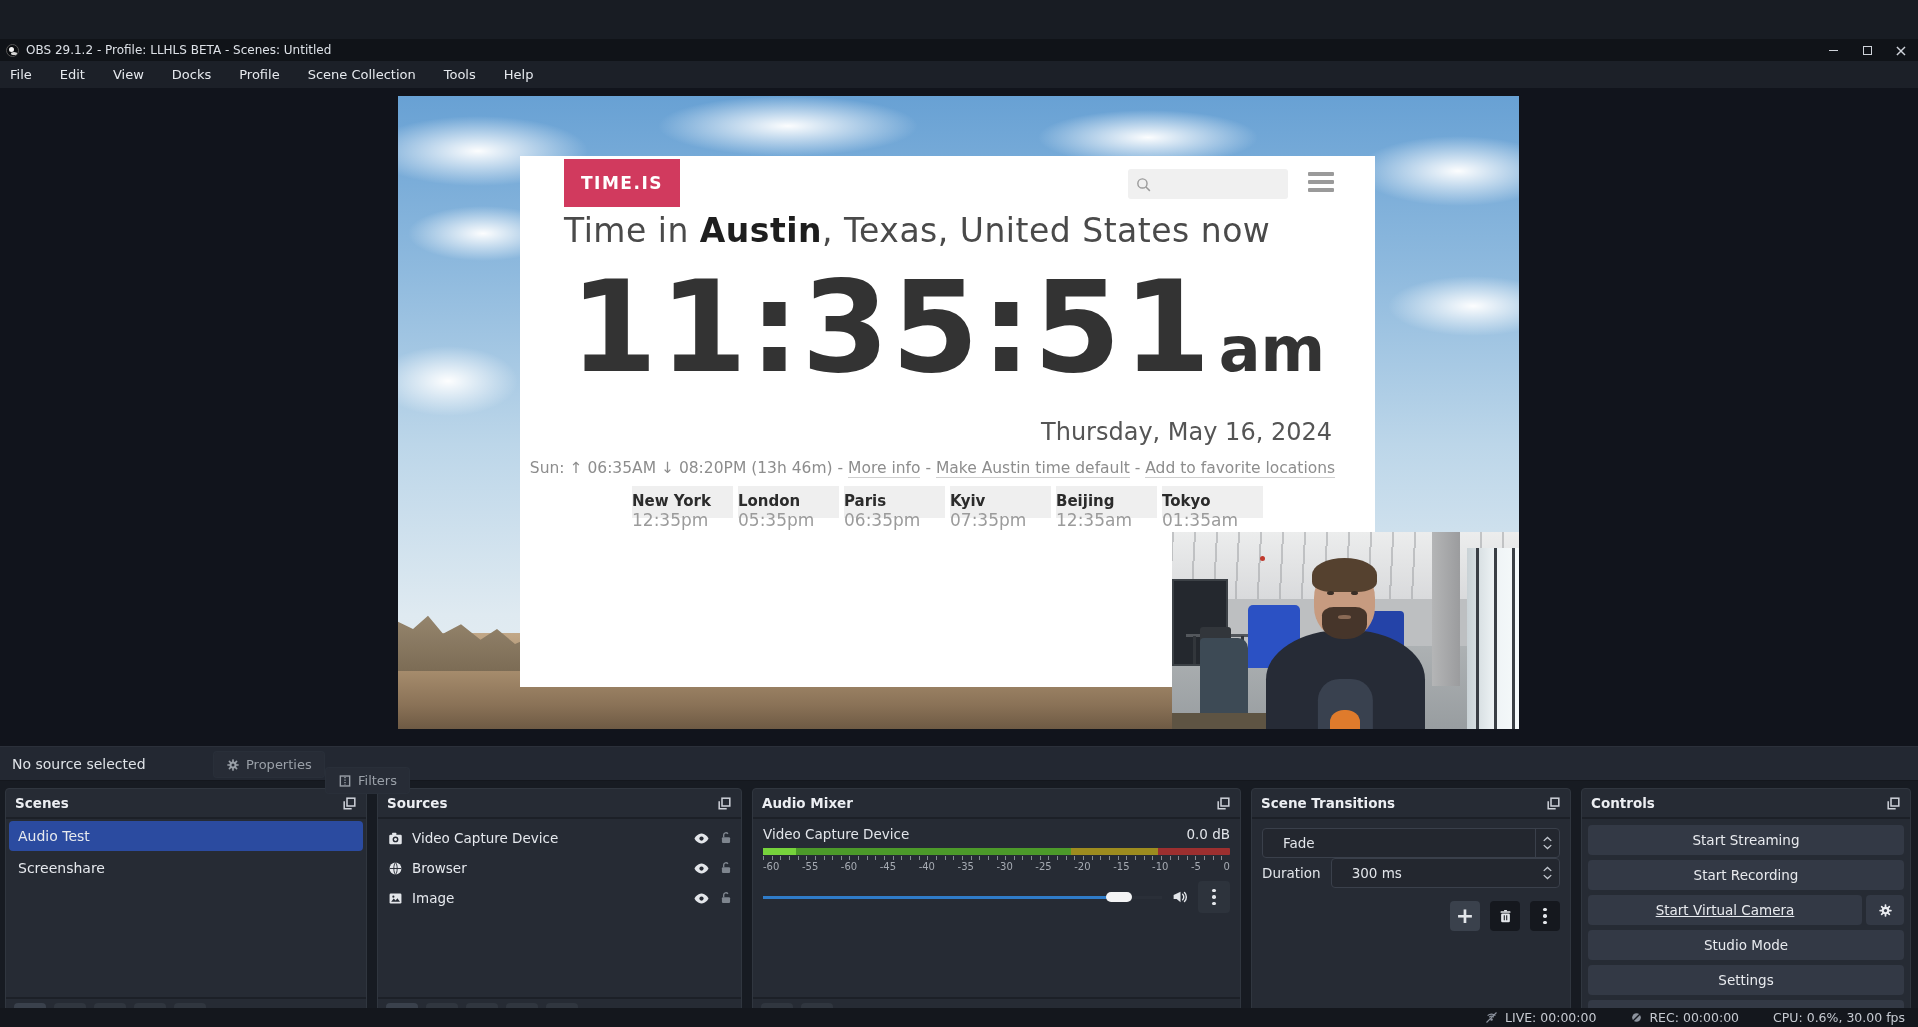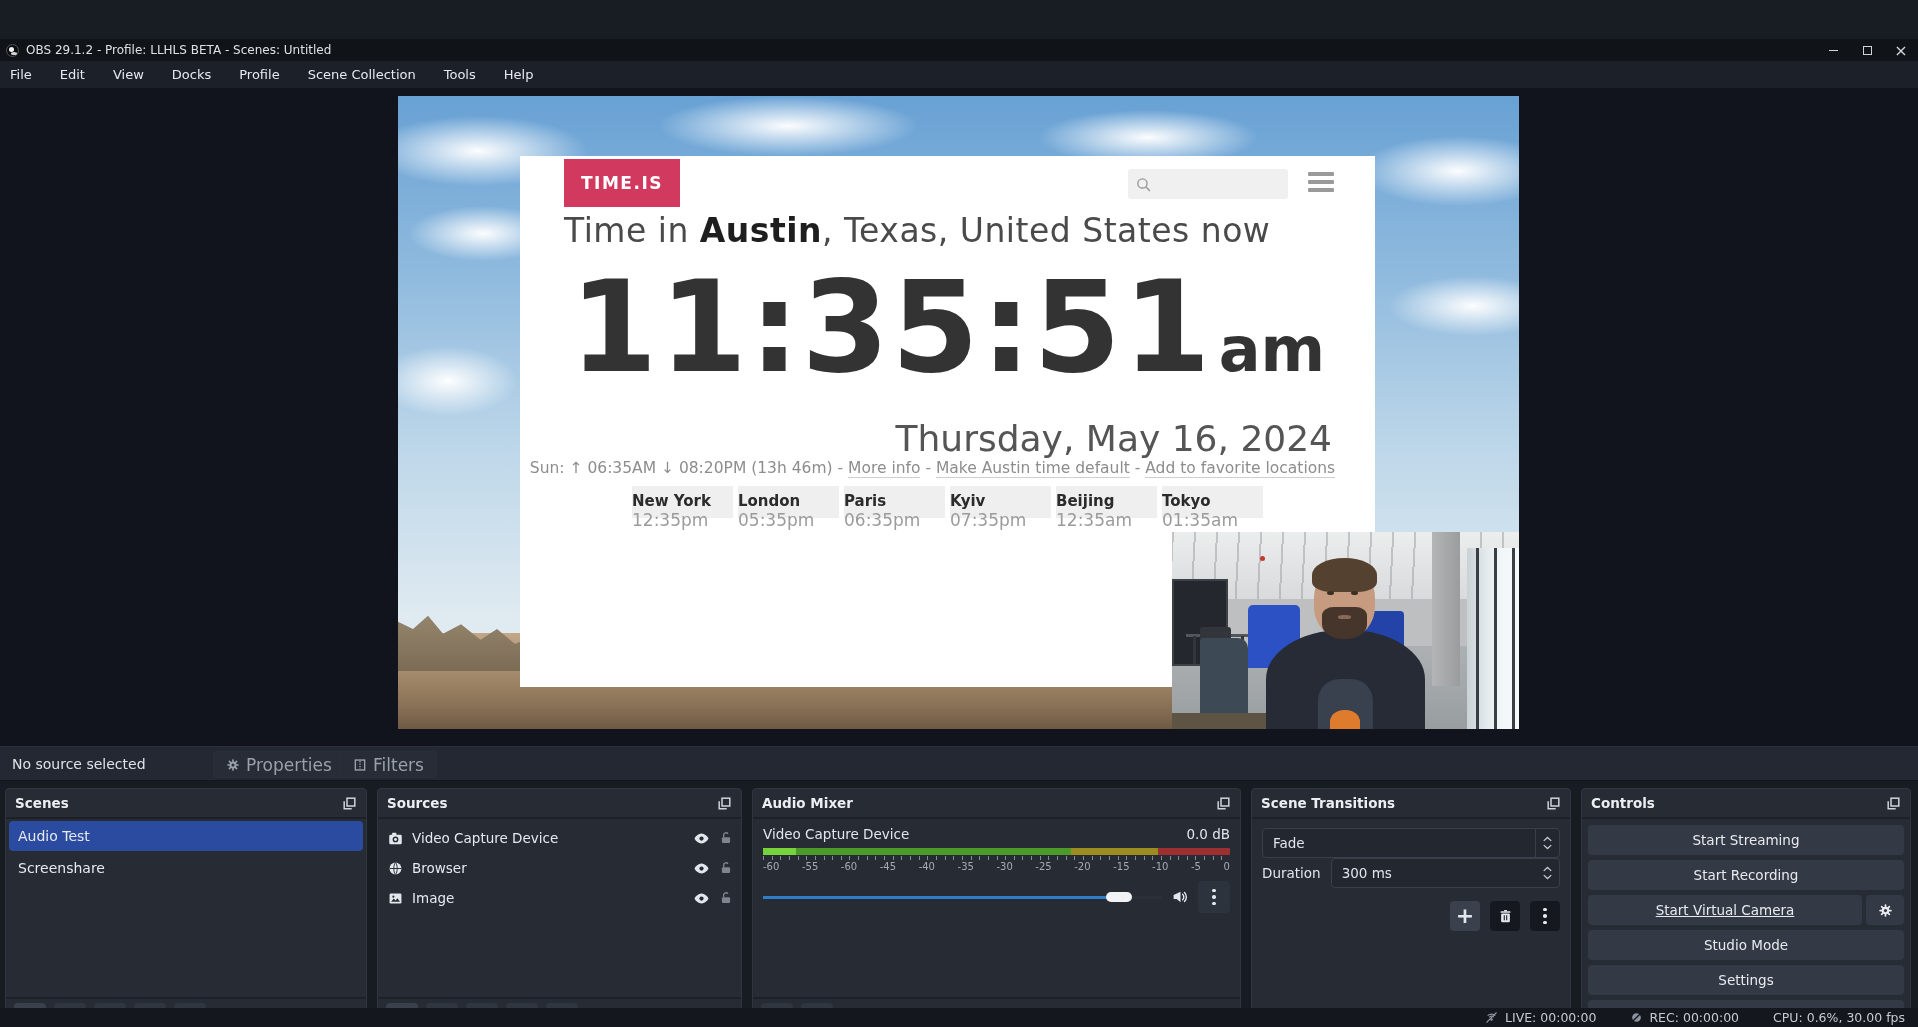--- a/index.html
+++ b/index.html
@@ -42,21 +42,21 @@
              display:flex; align-items:center; justify-content:center; font-weight:bold; font-size:17px; letter-spacing:1.5px; }
   .ti-search { position:absolute; left:608px; top:13px; width:160px; height:30px; background:#f0f0f0; border-radius:3px;
                display:flex; align-items:center; padding-left:7px; }
   .ti-burger { position:absolute; left:788px; top:16px; width:26px; display:flex; flex-direction:column; gap:4px; }
   .ti-burger div { height:4px; background:#9a9a9a; border-radius:1px; }
   .ti-heading { position:absolute; left:44px; top:55px; font-size:33px; color:#4a4a4a; letter-spacing:.5px; }
   .ti-heading b { color:#1e1e1e; font-weight:800; }
   .ti-clock { position:absolute; left:0; right:0; top:98px; text-align:center; color:#333; white-space:nowrap; }
   .ti-time { font-size:126px; font-weight:800; letter-spacing:2px; }
   .ti-ampm { font-size:62px; font-weight:800; margin-left:6px; }
-  .ti-date { position:absolute; right:43px; top:262px; font-size:36px; color:#555; }
+  .ti-date { position:absolute; right:43px; top:262px; font-size:24px; color:#555; }
   .ti-sun { position:absolute; left:0; right:30px; top:303px; text-align:center; font-size:15.5px; color:#8d8d8d; }
   .ti-link { border-bottom:1px solid #cfcfcf; }
   .ti-cities { position:absolute; left:0; right:0; top:330px; display:flex; justify-content:center; gap:5px; }
   .city-card { width:101px; height:32px; background:#efefef; text-align:left; padding-top:6px; }
   .city-name { font-size:15px; font-weight:bold; color:#2b2b2b; }
   .city-time { font-size:17px; color:#9b9b9b; }
 
   
   .webcam { position:absolute; right:0; bottom:0; width:347px; height:197px; background:#b9bcbe; overflow:hidden; }
   .wc-ceiling { position:absolute; left:0; right:0; top:0; height:34%;
@@ -81,23 +81,23 @@
   .wc-hair { position:absolute; left:-2px; top:-7px; width:65px; height:34px; background:#55412f; border-radius:50% 50% 30% 30%; }
   .wc-beard { position:absolute; left:8px; bottom:-2px; width:45px; height:32px; background:#46352a; border-radius:26% 26% 46% 46%; }
   .wc-mouth { position:absolute; left:16px; top:8px; width:13px; height:4px; border-radius:40%; background:#8a6a55; }
   .wc-eye { position:absolute; top:26px; width:7px; height:4px; border-radius:50%; background:#3a2e26; }
 
   
   .srcbar { position:relative; height:35px; background:#232832; border-top:1px solid #2b303a; border-bottom:1px solid #14171d;
             display:flex; align-items:center; font-size:14px; }
   .src-status { margin-left:12px; color:#dfe3e8; }
   .bar-btn { position:absolute; top:4px; height:27px; padding:0 12px; background:#272c36; border:1px solid #31374149; border-radius:4px;
-             display:flex; align-items:center; gap:6px; color:#9aa0a8; font-size:17px; }
+             display:flex; align-items:center; gap:6px; color:#9aa0a8; font-size:13px; }
   .bar-btn.props { left:213px; }
-  .bar-btn.filts { left:340px; }
+  .bar-btn.filts { left:325px;margin-top:16px; }
 
   
   .docks { display:flex; gap:10px; padding:7px 5px; height:266px; background:#171b22; }
   .panel { background:#262b34; border:1px solid #30363f; border-radius:4px; display:flex; flex-direction:column; overflow:hidden; }
   .p-scenes { width:362px; } .p-sources { width:365px; } .p-mixer { width:489px; } .p-trans { width:320px; } .p-controls { width:330px; }
   .panel-h { height:30px; flex:0 0 30px; display:flex; align-items:center; padding:0 9px; font-weight:bold; font-size:13.5px; color:#eceef2;
              border-bottom:2px solid #1c2027; }
   .popout { margin-left:auto; color:#cfd3da; display:flex; }
   .panel-body { flex:1; position:relative; }
   .panel-toolbar { flex:0 0 42px; border-top:2px solid #1c2027; display:flex; align-items:center; gap:8px; padding:0 8px; }
@@ -123,21 +123,21 @@
   .vol-row { display:flex; align-items:center; gap:9px; margin-top:9px; }
   .slider { flex:1; position:relative; height:10px; }
   .slider::before { content:""; position:absolute; left:0; right:0; top:4px; height:3px; background:#2a2f38; }
   .slider-fill { position:absolute; left:0; top:4px; height:3px; width:92%; background:#2f7cc9; }
   .slider-handle { position:absolute; left:calc(92% - 24px); top:0; width:26px; height:10px; border-radius:5px; background:#f2f3f4; }
   .kebab { display:flex; flex-direction:column; gap:3px; align-items:center; }
   .kebab i { width:3.5px; height:3.5px; border-radius:50%; background:#e3e6ea; display:block; }
 
   
   .trans-body { padding:9px 10px; }
-  .combo { height:30px; background:#23272f; border:1px solid #3a404b; border-radius:4px; display:flex; align-items:center; font-size:13.5px; color:#e2e5ea; }
+  .combo { height:30px; background:#23272f; border:1px solid #3a404b; border-radius:4px; display:flex; align-items:center; font-size:13.5px; color:#e2e5ea;padding-left:10px; }
   .combo .lbl { padding-left:10px; flex:1; }
   .combo .chev { width:24px; align-self:stretch; border-left:1px solid #3a404b; display:flex; flex-direction:column; align-items:center; justify-content:center; gap:2px; color:#c3c8cf; }
   .dur-row { display:flex; align-items:center; gap:10px; font-size:13.5px; color:#e2e5ea; }
   .spin { flex:1; } .spin .chev { border-left:none; }
   .trans-btns { display:flex; justify-content:flex-end; gap:10px; margin-top:13px; }
   .tbtn.dark { background:#15181e; }
 
   
   .ctl-body { padding:6px; display:flex; flex-direction:column; gap:5px; }
   .ctl-btn { height:30px; background:#333945; border-radius:4px; display:flex; align-items:center; justify-content:center; font-size:13.5px; color:#e8eaee; }

